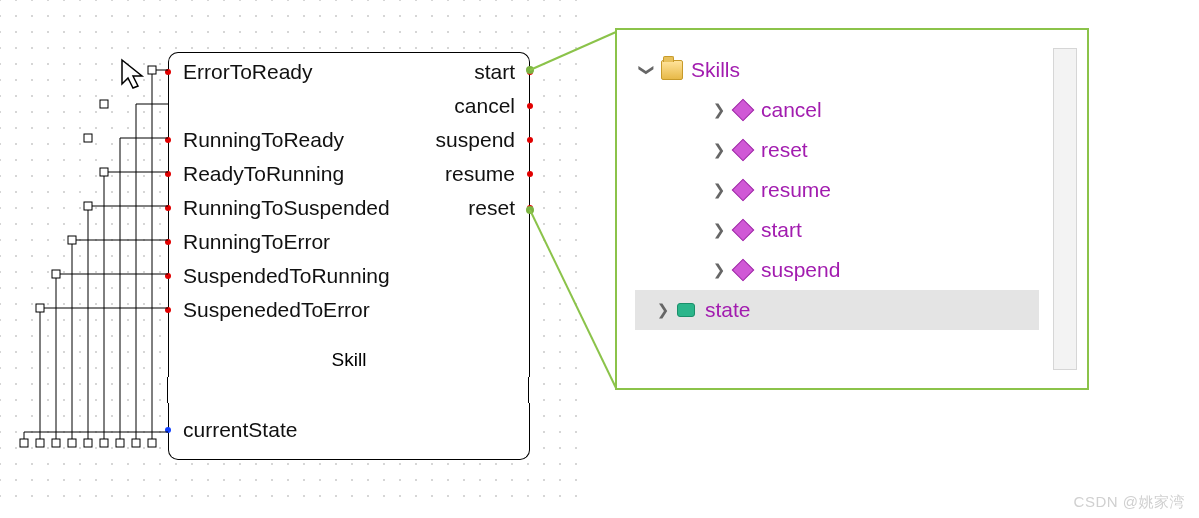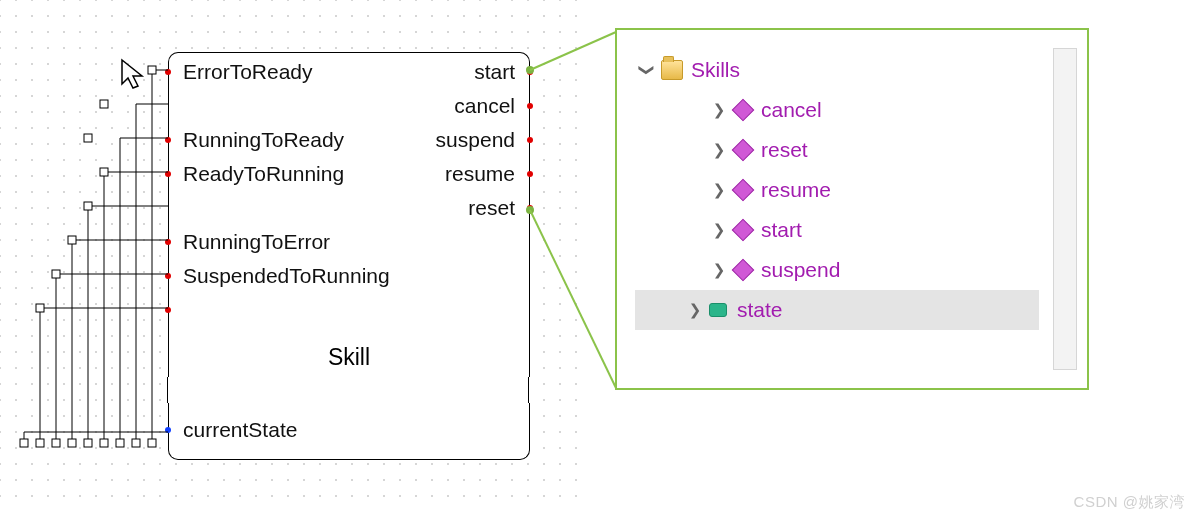--- a/index.html
+++ b/index.html
@@ -110,21 +110,21 @@
     transform: translateY(-50%);
   }
   .port.in { left: -4px; }
   .port.out { right: -4px; }
   .port.blue { background: #1040ff; }
   .blk-title {
     position: absolute;
     left: 0; right: 0;
     bottom: 6px;
     text-align: center;
-    font-size: 23px;
+    font-size: 19px;
   }
   svg.wires {
     position: absolute;
     left: 0; top: 0;
     width: 590px;
     height: 510px;
     z-index: 5;
     pointer-events: none;
   }
   .wire-end {
@@ -302,30 +302,35 @@
         <span>ErrorToReady</span>
       </div>
     <div class="row left" style="top:70px">
         <span class="port in"></span>
         <span>RunningToReady</span>
       </div>
     <div class="row left" style="top:104px">
         <span class="port in"></span>
         <span>ReadyToRunning</span>
       </div>
+    <div class="row left" style="top:138px">
+        <span class="port in"></span>
+        <span>RunningToSuspended</span>
+      </div>
     <div class="row left" style="top:172px">
         <span class="port in"></span>
         <span>RunningToError</span>
       </div>
     <div class="row left" style="top:206px">
         <span class="port in"></span>
         <span>SuspendedToRunning</span>
       </div>
     <div class="row left" style="top:240px">
         <span class="port in"></span>
+        <span>SuspenededToError</span>
       </div>
 
     <div class="row right" style="top:2px">
         <span>start</span>
         <span class="port out"></span>
       </div>
     <div class="row right" style="top:36px">
         <span>cancel</span>
         <span class="port out"></span>
       </div>
@@ -387,21 +392,21 @@
     <div class="node" style="padding-left:76px">
       <span class="chev closed"></span>
       <span class="ico ico-method"></span>
       <span>start</span>
     </div>
     <div class="node" style="padding-left:76px">
       <span class="chev closed"></span>
       <span class="ico ico-method"></span>
       <span>suspend</span>
     </div>
-    <div class="node selected" style="padding-left:52px">
+    <div class="node selected" style="padding-left:20px">
       <span class="chev closed"></span>
       <span class="ico ico-var"></span>
       <span>state</span>
     </div>
   </div>
 </div>
 
 <div class="watermark">CSDN @姚家湾</div>
 
 </body></html>

